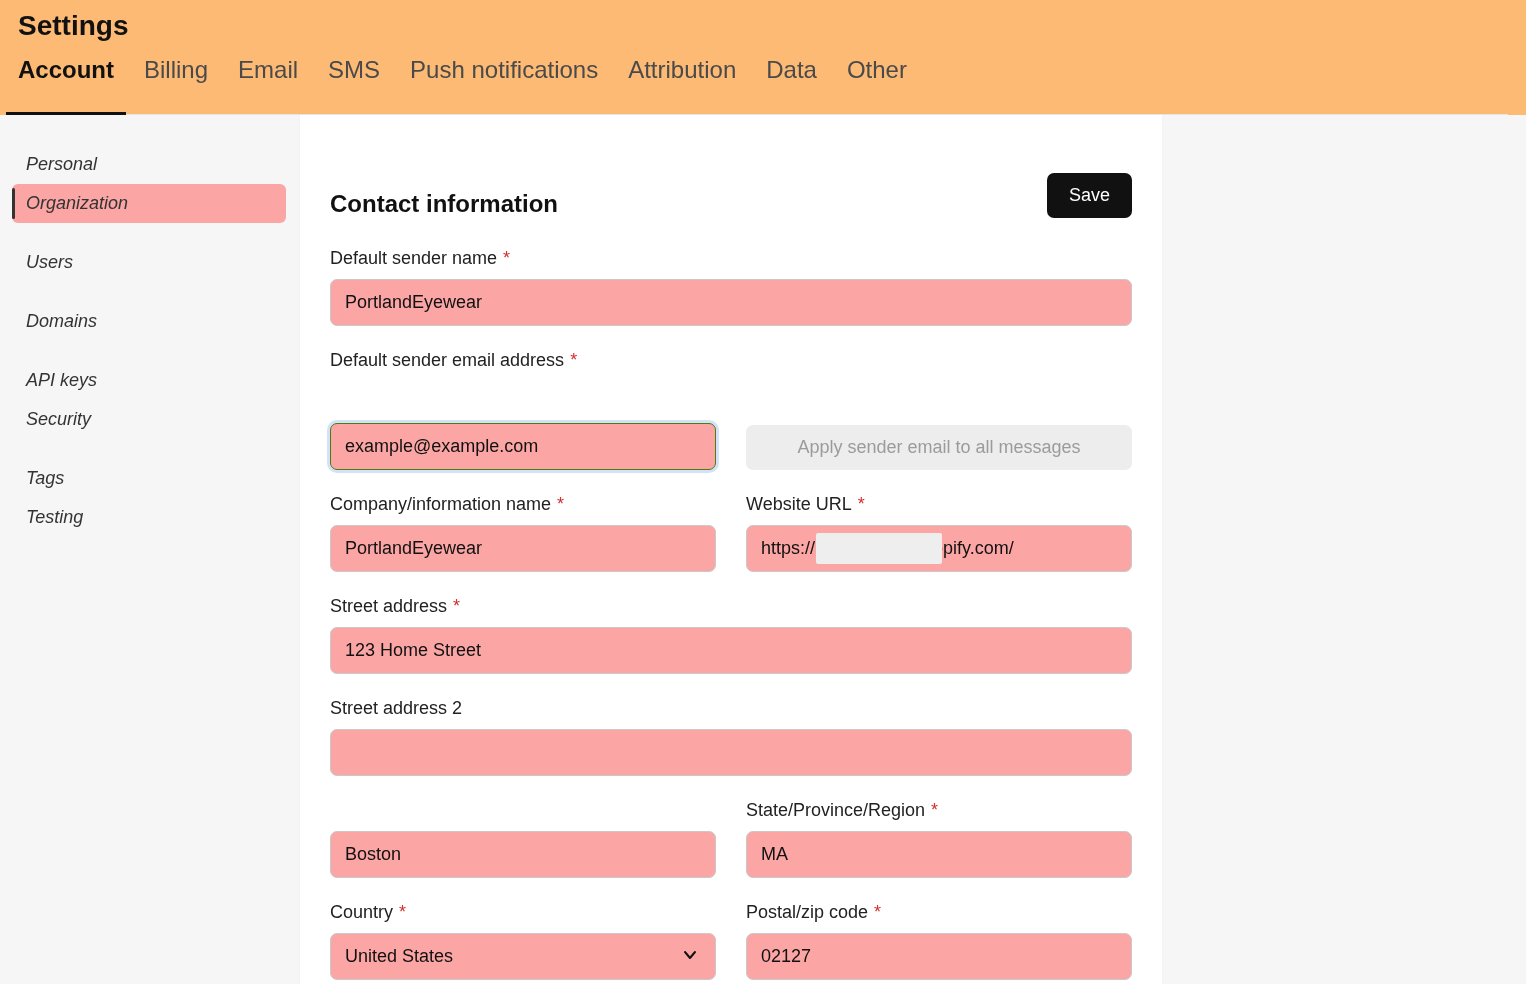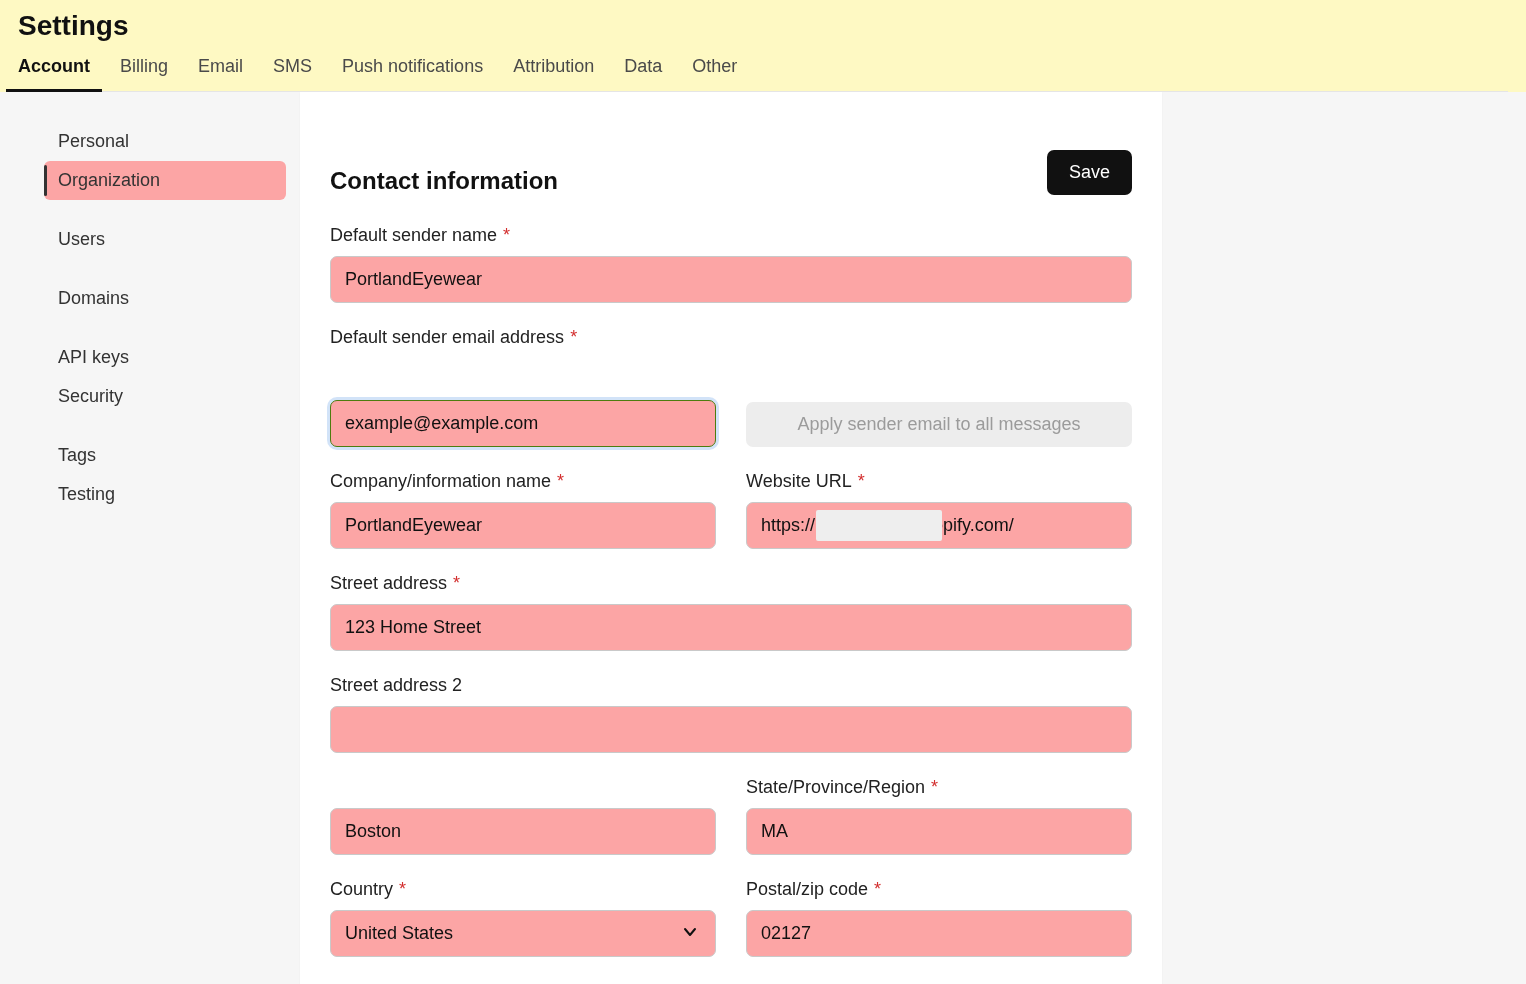--- a/index.html
+++ b/index.html
@@ -4,38 +4,38 @@
 <style>
   * { box-sizing: border-box; margin: 0; padding: 0; }
   body {
     font-family: -apple-system, BlinkMacSystemFont, "Segoe UI", Helvetica, Arial, sans-serif;
     background: #fff;
     color: #111;
     width: 1526px;
   }
   .header {
     padding: 10px 18px 0 18px;
-    background: #fef9c3;
+    background: #fdba74;
   }
   .page-title {
     font-size: 28px;
     font-weight: 700;
     color: #111;
     margin-bottom: 14px;
   }
   .tabs {
     display: flex;
     gap: 30px;
     border-bottom: 1px solid #e5e5e5;
     flex-wrap: wrap;
   }
   .tab {
-    font-size: 18px;
+    font-size: 24px;
     color: #4a4a4a;
-    padding-bottom: 14px;
+    padding-bottom: 30px;
     cursor: pointer;
     position: relative;
   }
   .tab.active {
     color: #111;
     font-weight: 600;
   }
   .tab.active::after {
     content: '';
     position: absolute;
@@ -47,21 +47,22 @@
   }
   .body {
     display: flex;
     background: #f6f6f6;
     min-height: 900px;
     align-items: flex-start;
   }
   .sidebar {
     width: 300px;
     flex-shrink: 0;
-    padding: 30px 14px 30px 44px;
+    padding: 30px 14px 30px 12px;
+    font-style: italic;
   }
   .sidebar-group { margin-bottom: 20px; }
   .sidebar-item {
     font-size: 18px;
     color: #333;
     padding: 9px 14px;
     cursor: pointer;
     border-radius: 6px;
   }
   .sidebar-item.active {

